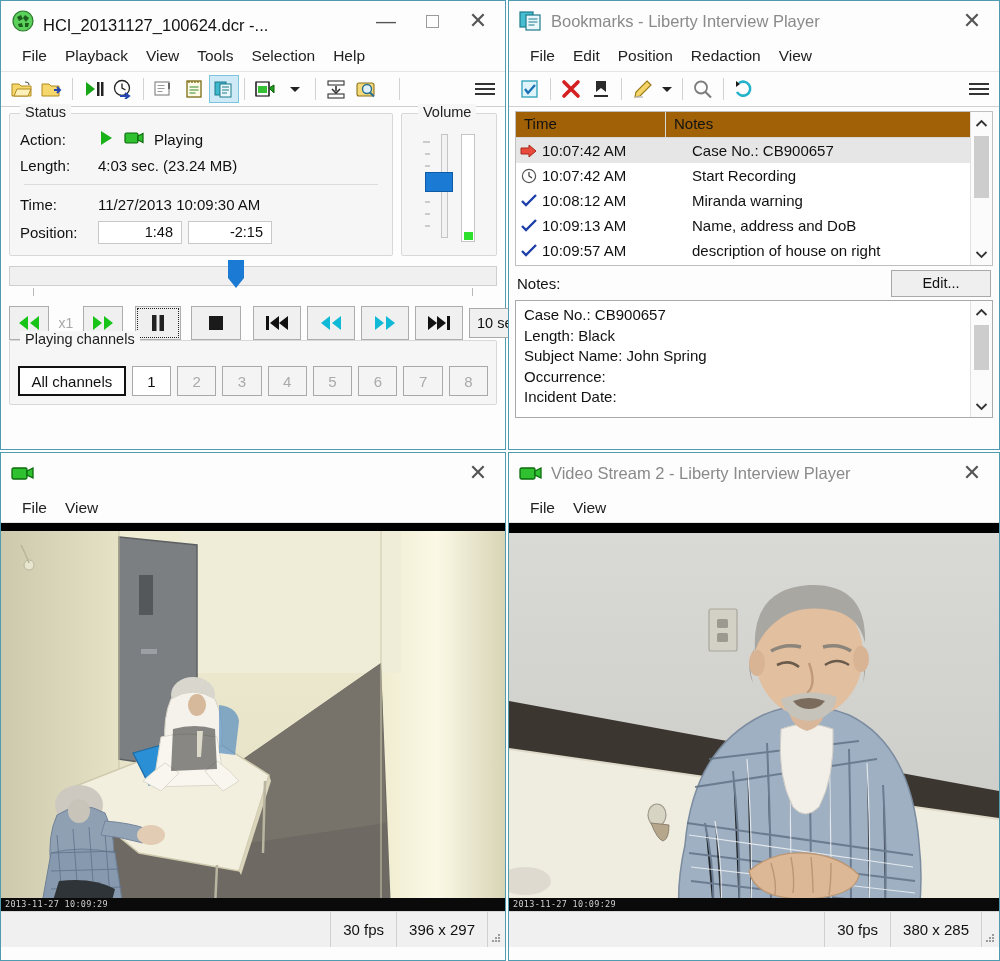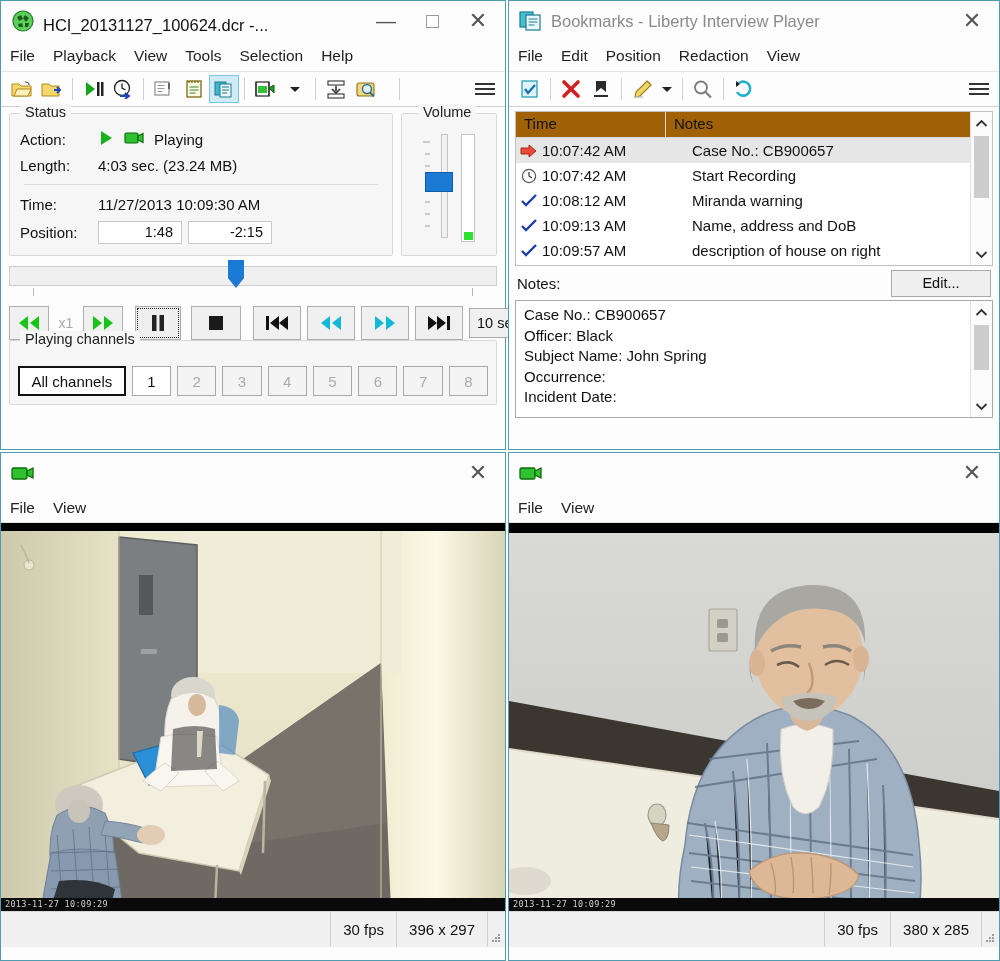--- a/index.html
+++ b/index.html
@@ -15,21 +15,21 @@
   .titlebar{ height:40px; display:flex; align-items:center; padding:0 4px 0 10px; background:#fdfdfd; }
   .title-ico{ width:24px; height:24px; flex:0 0 24px; margin-right:8px; display:flex; align-items:center; justify-content:center; }
   .title-txt{ font-size:16.5px; color:#8a8a8a; white-space:nowrap; overflow:hidden; }
   .title-txt.dark{ color:#111;margin-top:8px; }
   .title-btns{ margin-left:auto; display:flex; align-items:center; }
   .tb-btn{ width:46px; height:32px; display:flex; align-items:center; justify-content:center; color:#555; font-size:19px; }
   .tb-btn.min{ font-size:20px; }
   .tb-btn.close{ font-size:22px; font-weight:300; }
   .tb-sq{ width:13px; height:13px; border:1.6px solid #9a9a9a; }
 
-  .menubar{ height:30px; display:flex; align-items:center; padding:0 0; background:#fdfdfd; }
+  .menubar{ height:30px; display:flex; align-items:center; padding:0 12px; background:#fdfdfd; }
   .menubar span{ font-size:15.5px; color:#222; padding:2px 9px; }
 
   .toolbar{ height:36px; display:flex; align-items:center; padding:0 6px; background:#fdfdfd; border-top:1px solid #e4e4e4; border-bottom:1px solid #d0d0d0; }
   .tool{ width:30px; height:28px; display:flex; align-items:center; justify-content:center; }
   .tool.sel{ background:#cfeaf7; border:1px solid #7fc4de; }
   .sep{ width:1px; height:22px; background:#d2d2d2; margin:0 5px; }
   .hamb{ margin-left:auto; width:28px; height:26px; display:flex; flex-direction:column; justify-content:center; gap:3px; padding:0 4px; }
   .hamb i{ display:block; height:2px; background:#333; }
 
   
@@ -530,21 +530,21 @@
       </div>
 
       <div class="notes-head">
         <span class="lbl">Notes:</span>
         <span class="editbtn">Edit...</span>
       </div>
 
       <div class="notes-box">
         <div class="notes-text">
           <div>Case No.: CB900657</div>
-          <div>Officer: Black</div>
+          <div>Length: Black</div>
           <div>Subject Name: John Spring</div>
           <div>Occurrence:</div>
           <div>Incident Date:</div>
         </div>
         <div class="vscroll">
           <span class="vs-arrow">
             <svg width="13" height="9" viewBox="0 0 13 9">
                 <path d="M1.5 7 L6.5 2 L11.5 7" fill="none" stroke="#333" stroke-width="1.8"></path>
               </svg>
           </span>
@@ -676,20 +676,21 @@
   </div>
 
   <div class="win" id="vid2">
     <div class="titlebar">
       <span class="title-ico">
         <svg width="24" height="16" viewBox="0 0 24 16">
             <rect x="1" y="3" width="15" height="11" rx="1.5" fill="#2fc12f" stroke="#0d6b0d" stroke-width="1.3"></rect>
             <path d="M16 6 l6 -3 v10 l-6 -3z" fill="#2fc12f" stroke="#0d6b0d" stroke-width="1.3"></path>
           </svg>
       </span>
+      <span class="title-txt">Video Stream 2 - Liberty Interview Player</span>
       <span class="title-btns">
         <span class="tb-btn close">✕</span>
       </span>
     </div>
     <div class="menubar" style="border-bottom:1px solid #e2e2e2">
       <span>File</span>
       <span>View</span>
     </div>
 
     <div class="vid-canvas" style="height:388px;">

